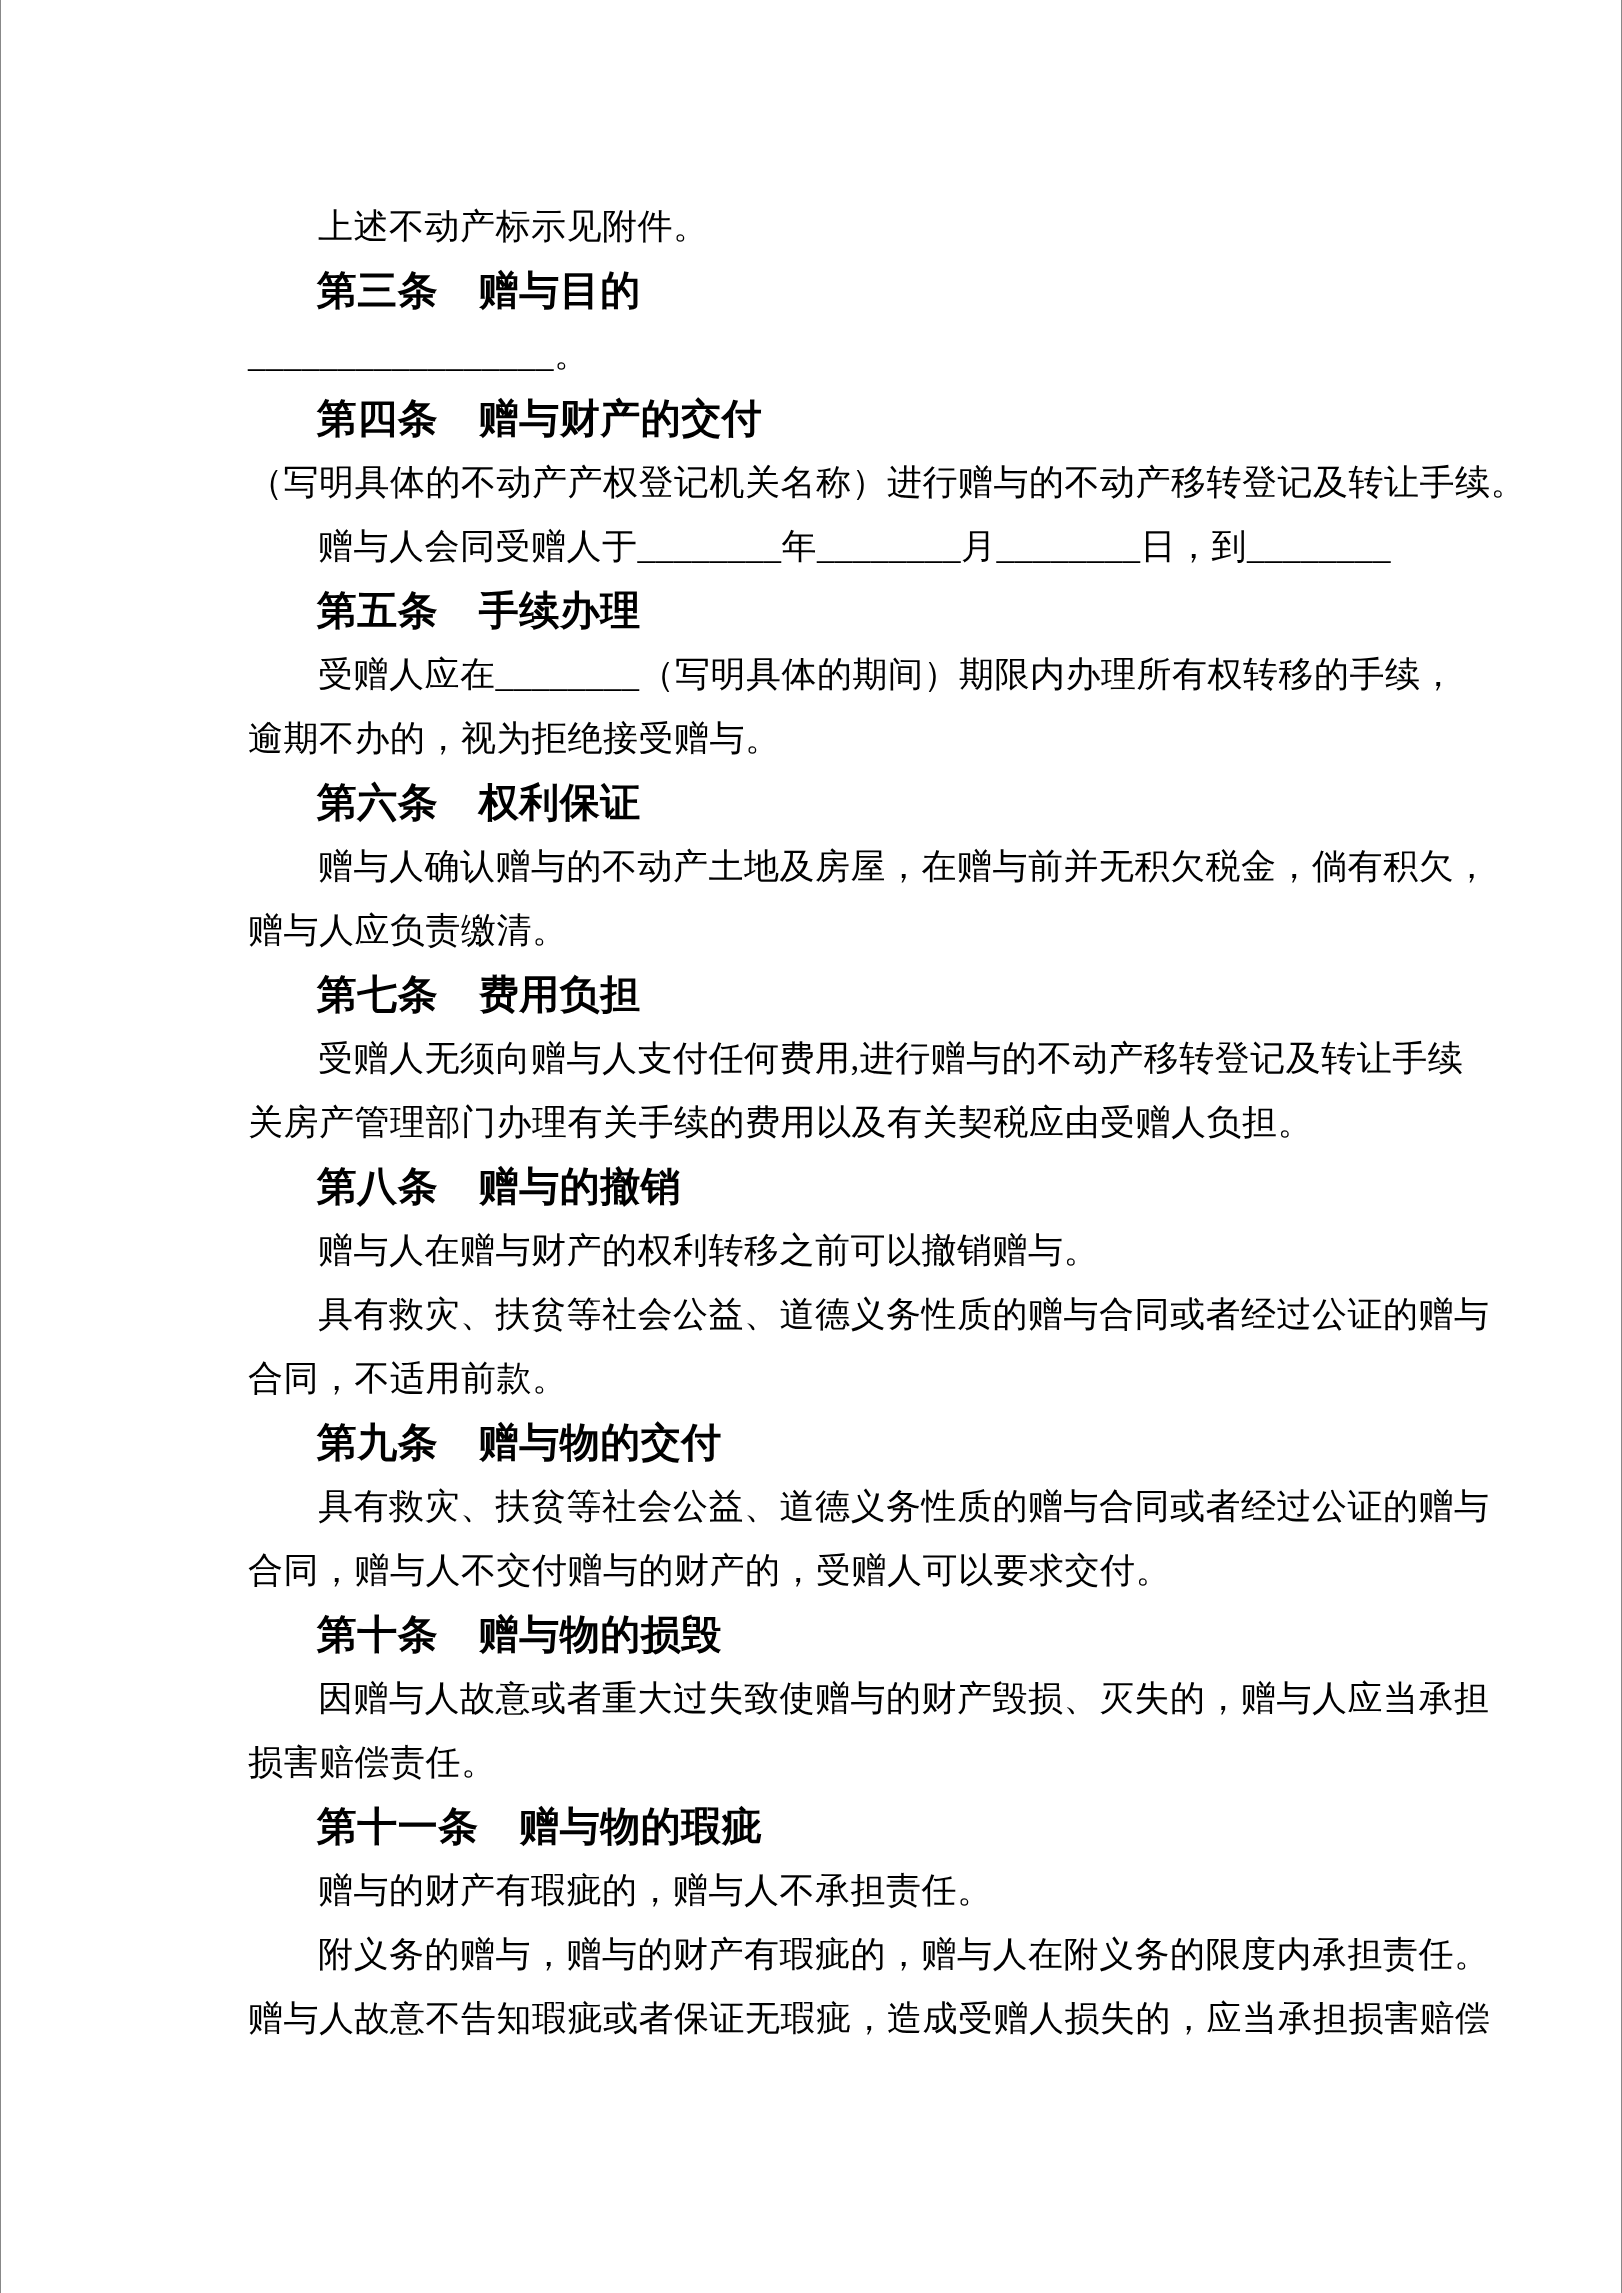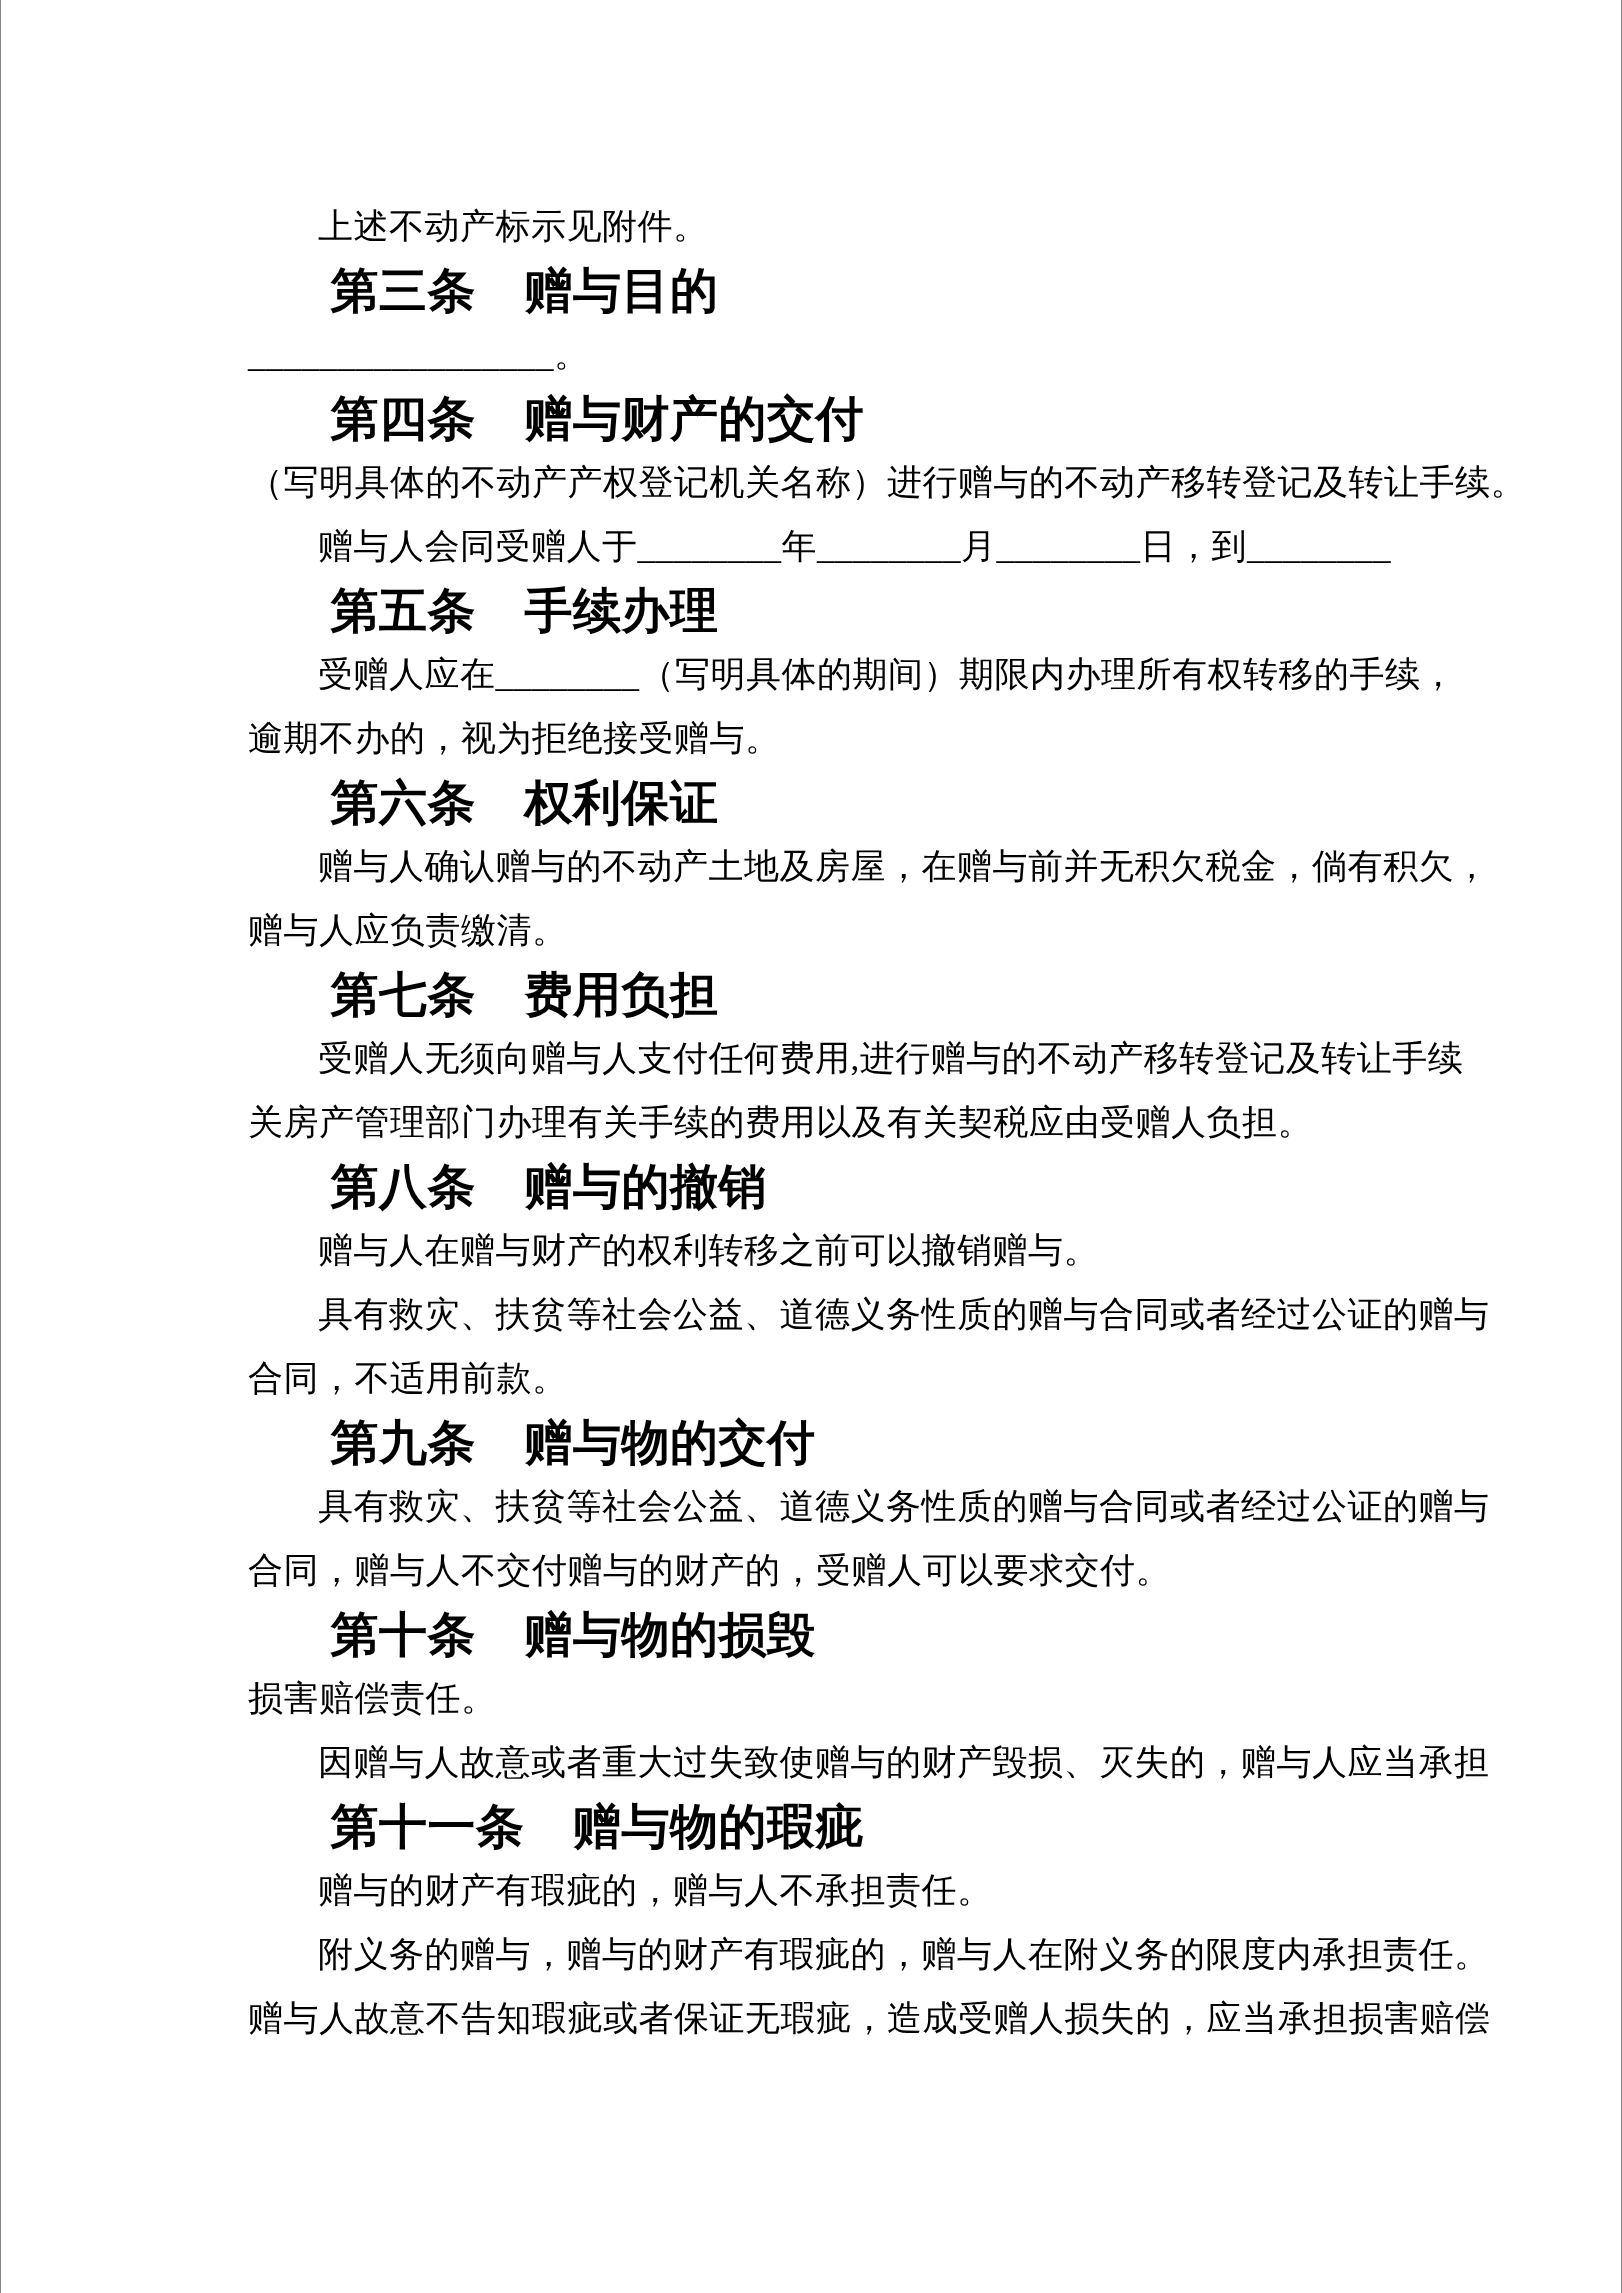--- a/index.html
+++ b/index.html
@@ -33,21 +33,21 @@
     font-size: 35px;
     white-space: nowrap;
     letter-spacing: 0.5px;
     color: var(--ink);
   }
   .line.body-indent {
     text-indent: 2em;
   }
   .line.heading {
     font-weight: bold;
-    font-size: 48px;
+    font-size: 40px;
     text-indent: 1.72em; 
   }
   
 </style>
 </head>
 <body>
 
 <div class="page">
   <div class="doc" id="doc">
       <div class="line body-indent">上述不动产标示见附件。</div>
@@ -66,21 +66,21 @@
       <div class="line body-indent">受赠人无须向赠与人支付任何费用,进行赠与的不动产移转登记及转让手续</div>
       <div class="line body">关房产管理部门办理有关手续的费用以及有关契税应由受赠人负担。</div>
       <div class="line heading">第八条　赠与的撤销</div>
       <div class="line body-indent">赠与人在赠与财产的权利转移之前可以撤销赠与。</div>
       <div class="line body-indent">具有救灾、扶贫等社会公益、道德义务性质的赠与合同或者经过公证的赠与</div>
       <div class="line body">合同，不适用前款。</div>
       <div class="line heading">第九条　赠与物的交付</div>
       <div class="line body-indent">具有救灾、扶贫等社会公益、道德义务性质的赠与合同或者经过公证的赠与</div>
       <div class="line body">合同，赠与人不交付赠与的财产的，受赠人可以要求交付。</div>
       <div class="line heading">第十条　赠与物的损毁</div>
+      <div class="line body-indent">因赠与人故意或者重大过失致使赠与的财产毁损、灭失的，赠与人应当承担</div>
       <div class="line body">损害赔偿责任。</div>
-      <div class="line body-indent">因赠与人故意或者重大过失致使赠与的财产毁损、灭失的，赠与人应当承担</div>
       <div class="line heading">第十一条　赠与物的瑕疵</div>
       <div class="line body-indent">赠与的财产有瑕疵的，赠与人不承担责任。</div>
       <div class="line body-indent">附义务的赠与，赠与的财产有瑕疵的，赠与人在附义务的限度内承担责任。</div>
       <div class="line body">赠与人故意不告知瑕疵或者保证无瑕疵，造成受赠人损失的，应当承担损害赔偿</div>
     </div>
 </div>
 
 
 </body></html>

